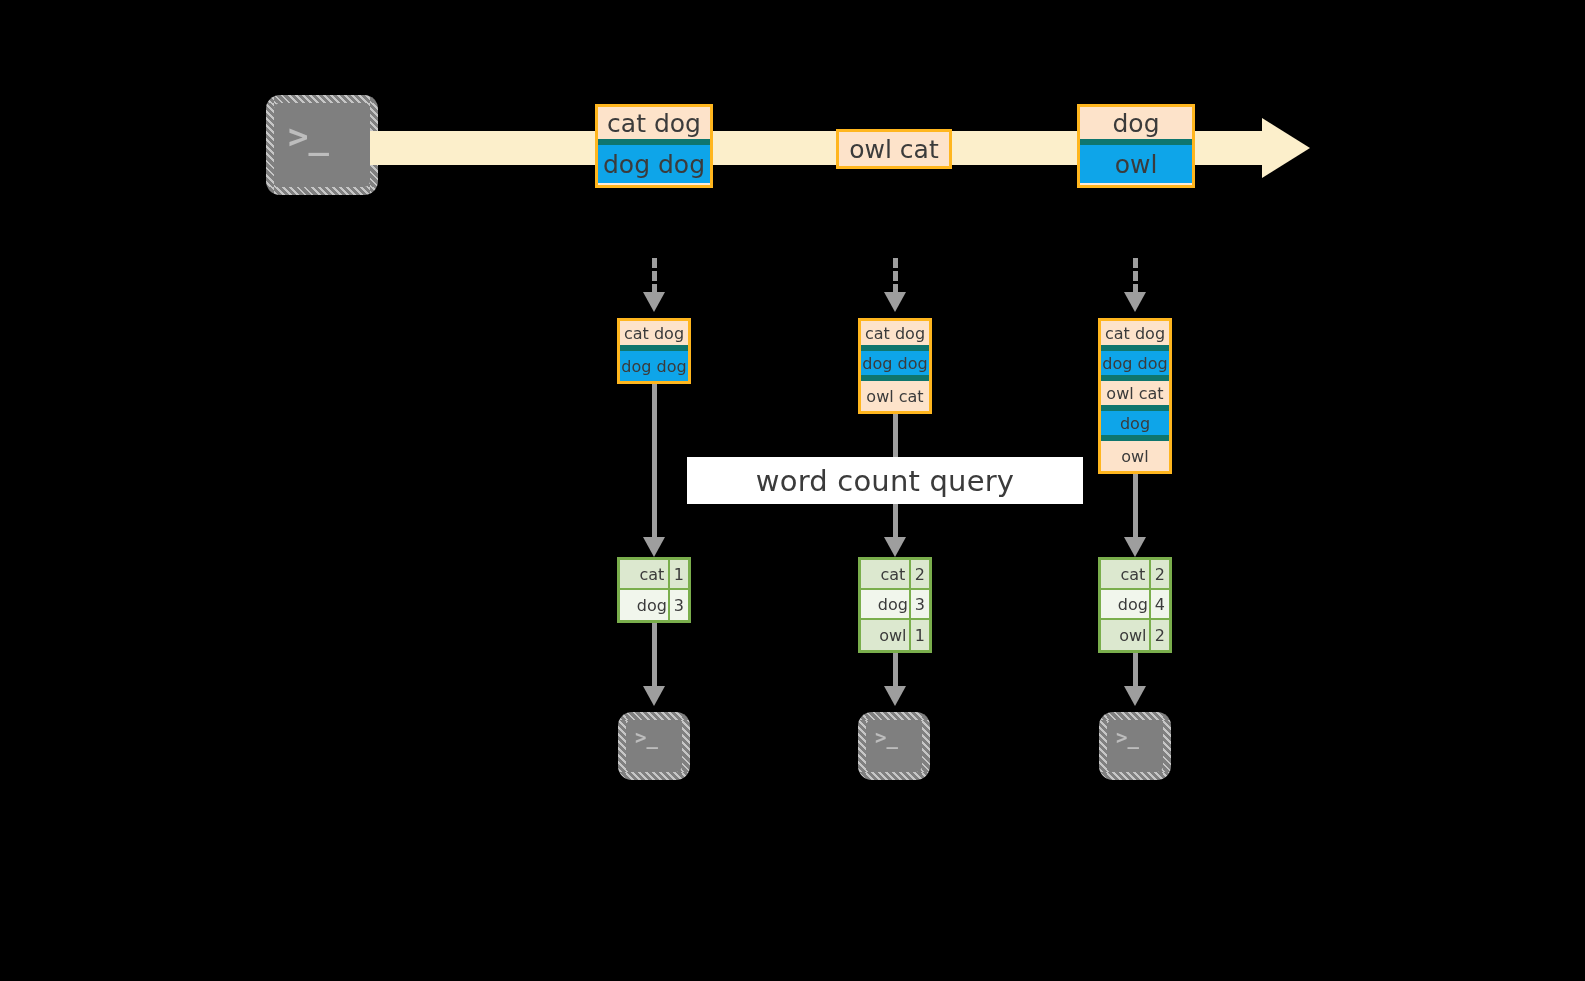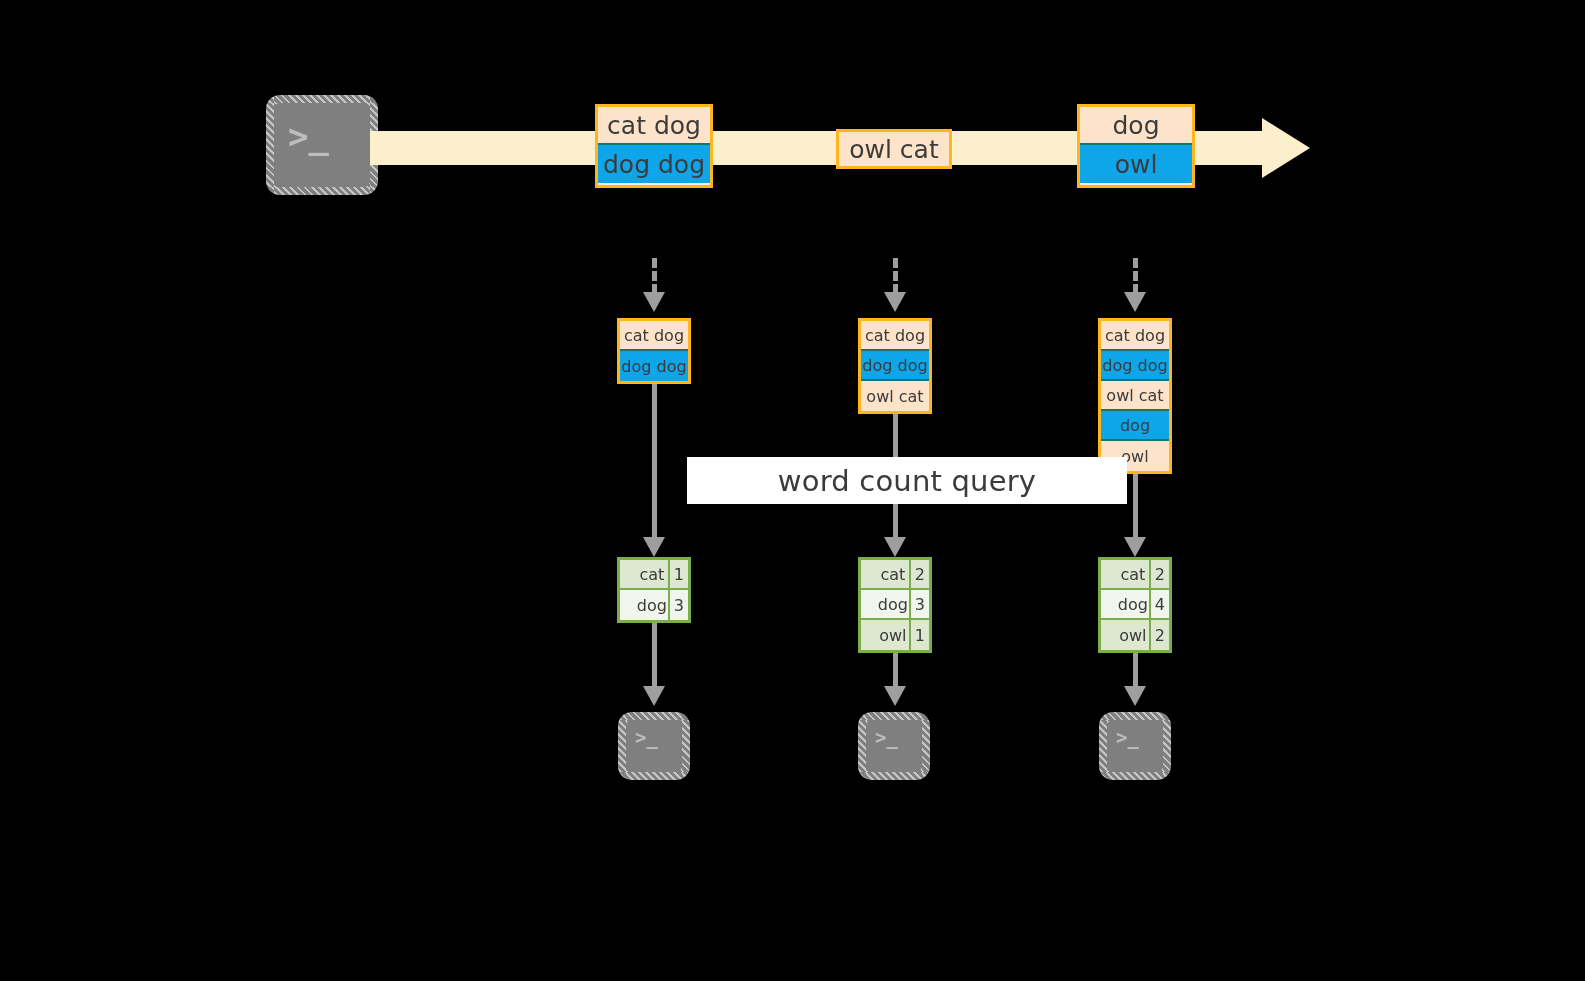--- a/index.html
+++ b/index.html
@@ -74,21 +74,21 @@
     border: 3px solid #FFB61E;
     background: #FDECD9;
     display: flex;
     flex-direction: column;
   }
   .rec .row {
     display: flex;
     align-items: center;
     justify-content: center;
     color: #3b3b3b;
-    border-bottom: 2px solid #0f766e;
+    border-bottom: 6px solid #0f766e;
     background: #FDE3CA;
   }
   .rec .row:last-child { border-bottom: none; }
   .rec .row.alt { background: #0ea5e9; }
 
   .rec.big .row { height: 38px; font-size: 25px; }
   .rec.small .row { height: 30px; font-size: 16px; }
 
   
   #rec-top-1 { left: 595px; top: 104px; width: 118px; height: 84px; }
@@ -143,21 +143,21 @@
     width: 0; height: 0;
     border-left: 11px solid transparent;
     border-right: 11px solid transparent;
     border-top: 20px solid #9e9e9e;
   }
 
   
   .query-band {
     position: absolute;
     left: 687px; top: 457px;
-    width: 440px; height: 47px;
+    width: 396px; height: 47px;
     background: #FFFFFF;
     display: flex;
     align-items: center;
     justify-content: center;
   }
   .query-band span {
     font-size: 29px;
     color: #3b3b3b;
     letter-spacing: 0.2px;
   }

